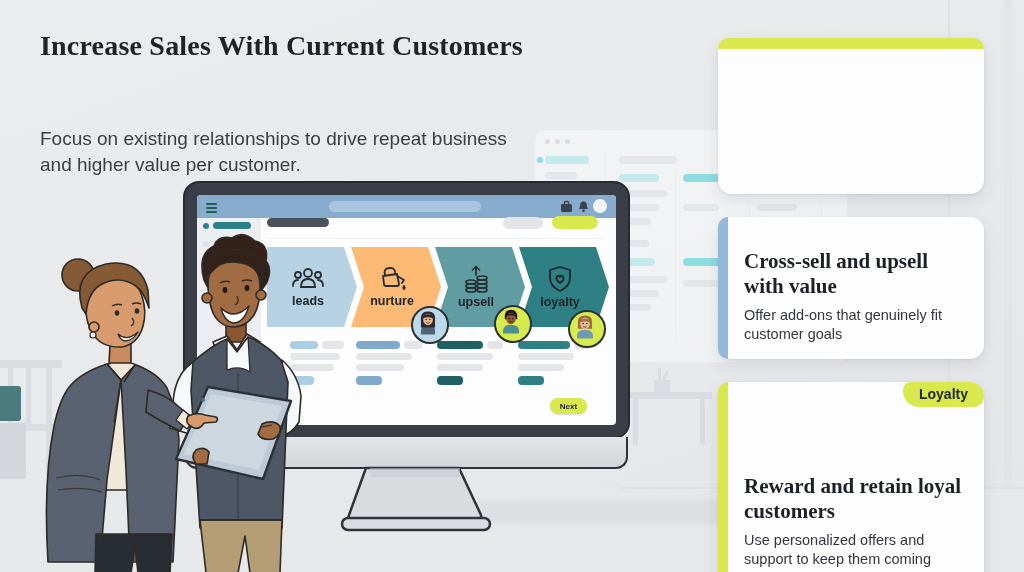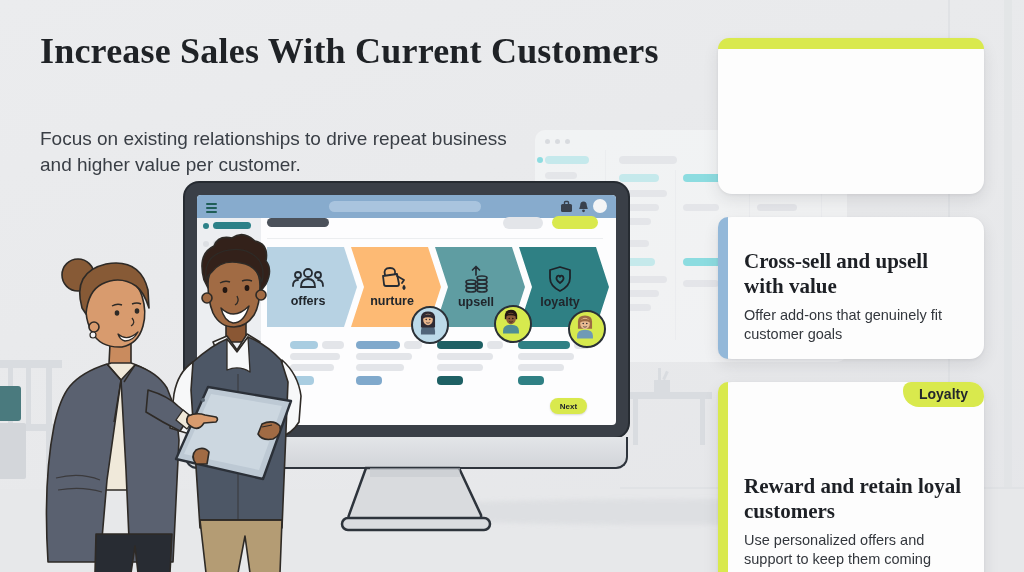--- a/index.html
+++ b/index.html
@@ -3,21 +3,21 @@
 <meta charset="utf-8">
 <style>
   html,body{margin:0;padding:0;}
   body{width:1024px;height:572px;font-family:"Liberation Sans",sans-serif;}
   .stage{position:absolute;inset:0;width:1024px;height:572px;overflow:hidden;
     background:linear-gradient(160deg,#ebecee 0%,#e8e9eb 55%,#e5e6e9 100%);}
   .abs{position:absolute;}
 
   
   .page-title{left:40px;top:30px;font-family:"Liberation Serif",serif;font-weight:700;
-    font-size:36px;letter-spacing:.2px;color:#1f2226;z-index:5;}
+    font-size:28px;letter-spacing:.2px;color:#1f2226;z-index:5;}
   .page-subtitle{left:40px;top:79px;font-size:19px;line-height:1.38;color:#393e45;
     white-space:pre-line;z-index:5;margin-top:47px;}
 
   
   .wallline{background:#e0e2e5;z-index:0;}
   .floor{left:0;top:489px;width:1024px;height:83px;background:#e7e8ea;z-index:0;}
   .ghost{z-index:0;}
   .ghost .blk{position:absolute;background:#d9dce0;}
   .teal-cab{left:-6px;top:386px;width:27px;height:35px;background:#4a7a7e;border-radius:3px;z-index:0;}
   .gray-cab{left:-6px;top:423px;width:32px;height:56px;background:#d3d6da;border-radius:2px;z-index:0;}
@@ -214,21 +214,21 @@
       <svg width="32" height="26" viewBox="0 0 32 26">
         <g fill="none" stroke="#262c33" stroke-width="1.8" stroke-linecap="round">
           <circle cx="16" cy="7" r="4"></circle>
           <path d="M9 21 Q9 13 16 13 Q23 13 23 21 Z"></path>
           <circle cx="6" cy="9" r="3"></circle>
           <path d="M1 20 Q1 14 6 14"></path>
           <circle cx="26" cy="9" r="3"></circle>
           <path d="M31 20 Q31 14 26 14"></path>
         </g>
       </svg>
-      <div class="lbl">offers</div>
+      <div class="lbl">leads</div>
     </div>
     <div class="stagechev notch" style="left: 154px; background: #fdba74;">
       <svg width="34" height="26" viewBox="0 0 34 26">
         <g fill="none" stroke="#262c33" stroke-width="1.8" stroke-linecap="round" stroke-linejoin="round">
           <path d="M8 10 L22 8 L24 18 Q24 20 22 20 L11 20 Q9 20 9 18 Z"></path>
           <path d="M10 9 Q8 2 15 2 Q21 2 20 8"></path>
           <path d="M22 10 L29 14 L27 17"></path>
           <path d="M29 20 q1.5 2 0 3 q-1.5-1 0-3" fill="#262c33"></path>
         </g>
       </svg>

